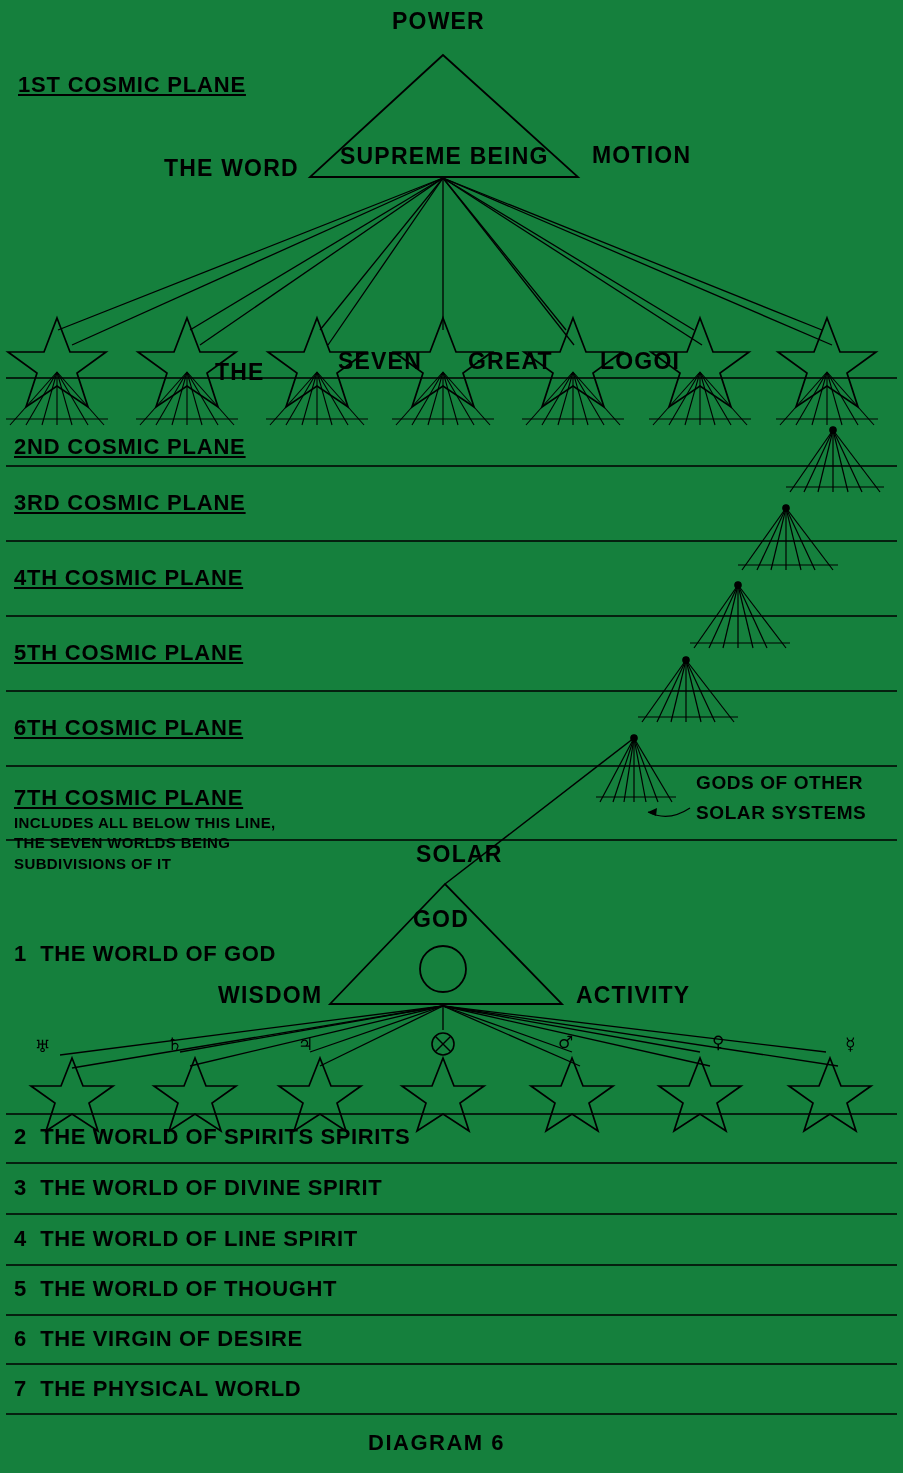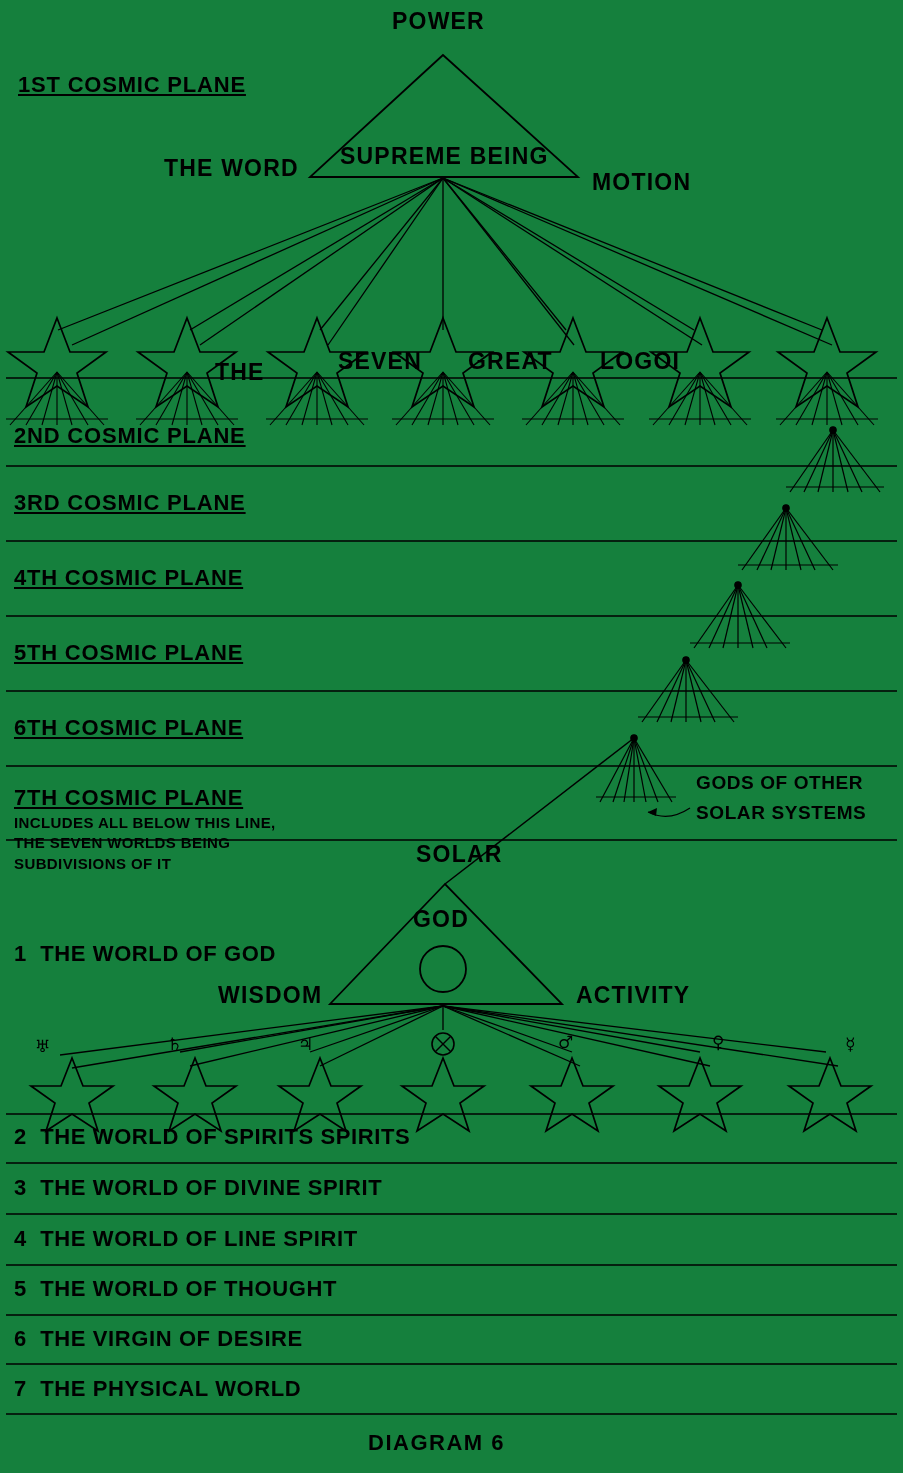--- a/index.html
+++ b/index.html
@@ -277,31 +277,31 @@
         <line x1="6" y1="1265" x2="897" y2="1265"></line>
         <line x1="6" y1="1315" x2="897" y2="1315"></line>
         <line x1="6" y1="1364" x2="897" y2="1364"></line>
         <line x1="6" y1="1414" x2="897" y2="1414"></line>
       </g>
     </g>
   </svg>
 
   <div class="lbl big" style="left:392px; top:8px;">POWER</div>
   <div class="lbl big" style="left:164px; top:155px;">THE WORD</div>
-  <div class="lbl big" style="left:592px; top:169px;">MOTION</div>
+  <div class="lbl big" style="left:592px; top:142px;">MOTION</div>
   <div class="lbl big" style="left:340px; top:143px;">SUPREME BEING</div>
 
   <div class="lbl plane" style="left:18px; top:72px;">1ST COSMIC PLANE</div>
 
   <div class="lbl big" style="left:215px; top:348px;margin-top:11px;">THE</div>
   <div class="lbl big" style="left:338px; top:348px;">SEVEN</div>
   <div class="lbl big" style="left:468px; top:348px;">GREAT</div>
   <div class="lbl big" style="left:600px; top:348px;">LOGOI</div>
 
-  <div class="lbl plane" style="left:14px; top:423px;">2ND COSMIC PLANE</div>
+  <div class="lbl plane" style="left:14px; top:434px;">2ND COSMIC PLANE</div>
   <div class="lbl plane" style="left:14px; top:490px;">3RD COSMIC PLANE</div>
   <div class="lbl plane" style="left:14px; top:565px;">4TH COSMIC PLANE</div>
   <div class="lbl plane" style="left:14px; top:640px;">5TH COSMIC PLANE</div>
   <div class="lbl plane" style="left:14px; top:715px;">6TH COSMIC PLANE</div>
   <div class="lbl plane" style="left:14px; top:785px;">7TH COSMIC PLANE</div>
 
   <div class="lbl small" style="left:14px; top:813px;">
     <div>INCLUDES ALL BELOW THIS LINE,</div>
     <div>THE SEVEN WORLDS BEING</div>
     <div>SUBDIVISIONS OF IT</div>

